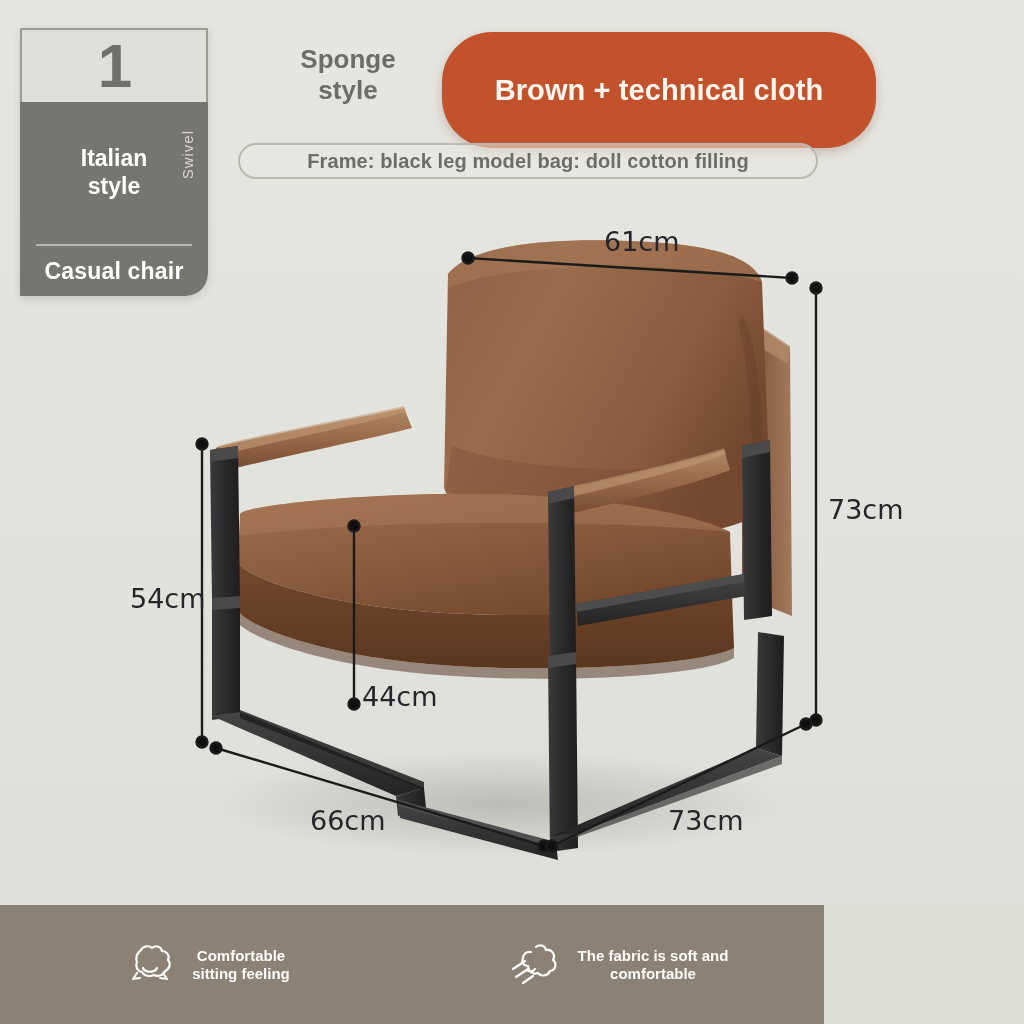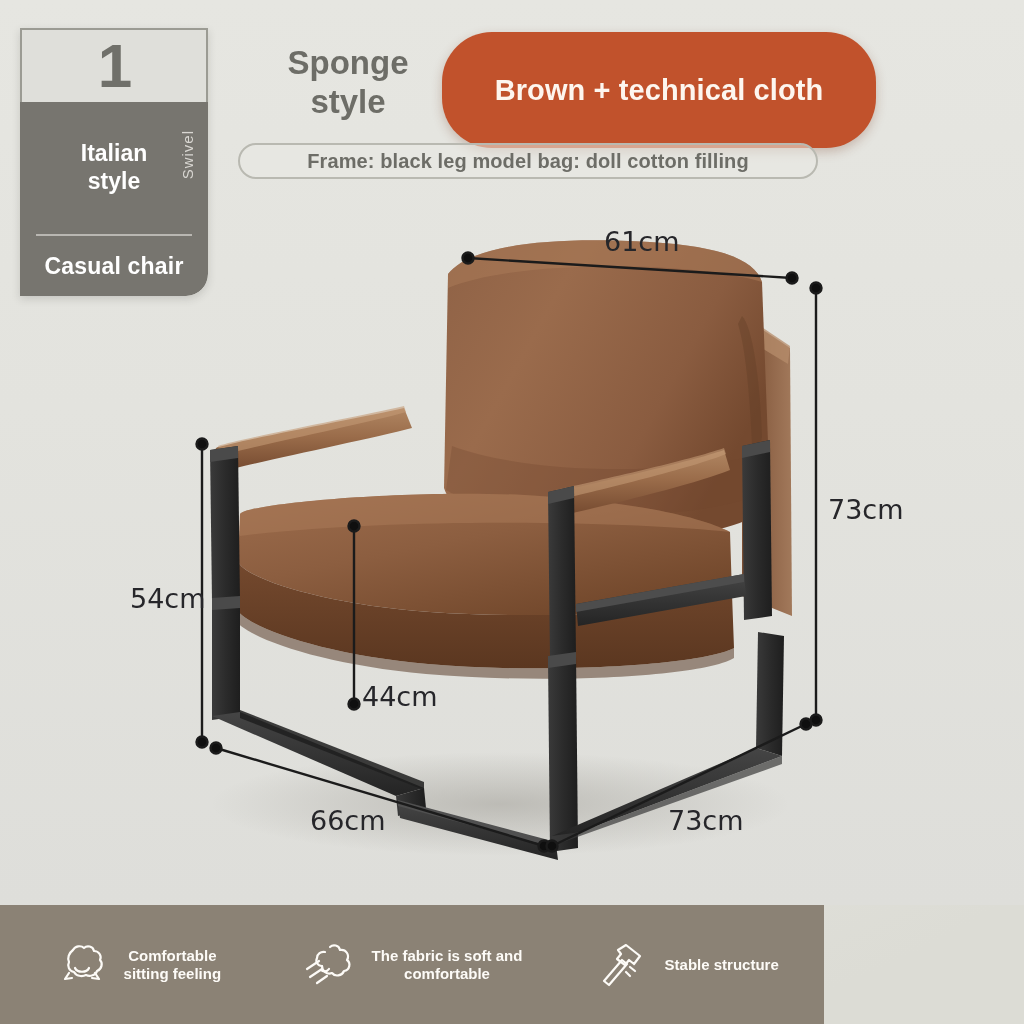--- a/index.html
+++ b/index.html
@@ -67,32 +67,32 @@
     color:#d9d7d2; font-size:15px; font-weight:400;
     letter-spacing:1px;
     writing-mode:vertical-rl;
     text-orientation:mixed;
     transform:rotate(180deg);
   }
   #series-rule {
     height:2px; margin:0 16px; background:#cfcdc8; opacity:.75;
   }
   #series-bot {
-    height:60px;
+    height:50px;
     display:flex; align-items:center; justify-content:center;
   }
   #series-cat {
     color:#fff; font-size:23px; font-weight:700; letter-spacing:.2px;
   }
 
   
   #sponge {
     position:absolute; left:278px; top:44px;
     width:140px;
-    font-size:33px; font-weight:700; color:#6d6d67;
+    font-size:26px; font-weight:700; color:#6d6d67;
     line-height:1.18; text-align:center;
   }
   #color-pill {
     position:absolute; left:442px; top:32px;
     width:434px; height:116px;
     background:#c1522c;
     border-radius:50px;
     display:flex; align-items:center; justify-content:center;
     box-shadow:0 4px 11px rgba(120,60,35,.28);
   }
@@ -360,26 +360,15 @@
           <path d="M19 29L7 37"></path>
           <path d="M24 36L14 43"></path>
         </svg>
       </span>
       <span class="feature-text wide">
         <span>The fabric is soft and</span><br>
         <span>comfortable</span>
       </span>
     </div>
 
-    <div class="feature">
-      <span class="feature-icon">
-        <svg width="54" height="50" viewBox="0 0 54 50" fill="none" stroke="#fdfbf7" stroke-width="2.2" stroke-linecap="round" stroke-linejoin="round">
-          <path d="M30 5l14 11-6 8-5-4-4 5-8-6 4-5-3-4z"></path>
-          <path d="M26 20L8 41l5 4 18-21z"></path>
-          <path d="M34 27l5 4"></path>
-          <path d="M30 32l4 4"></path>
-        </svg>
-      </span>
-      <span class="feature-text">Stable structure</span>
-    </div>
 
   </div>
 </div>
 
 </body></html>

